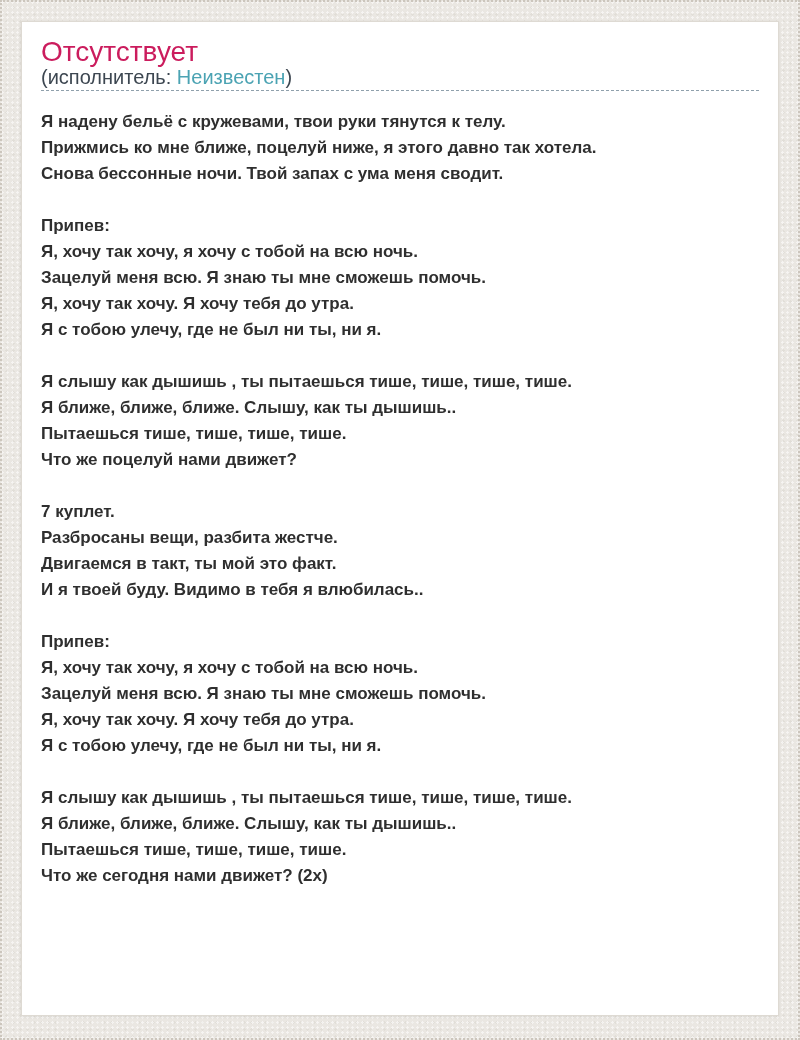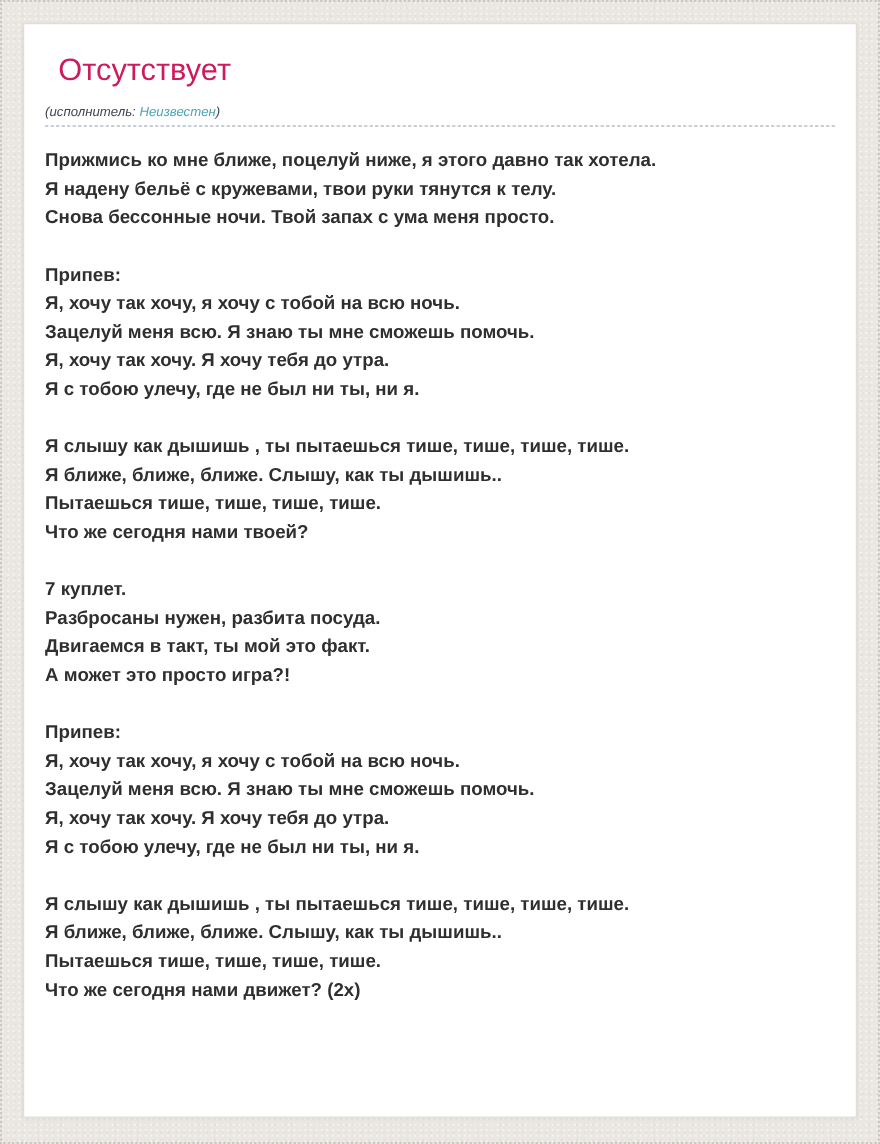--- a/index.html
+++ b/index.html
@@ -25,31 +25,30 @@
     background: #ffffff;
     border: 1px solid #dedad3;
     box-shadow: 0 1px 3px rgba(0,0,0,0.07);
     padding: 15px 19px 25px 19px;
   }
   .header {
     padding-bottom: 2px;
     border-bottom: 1px dashed #8fa0ac;
   }
   .title {
-    margin: 12px;
+    margin: 0;
     font-size: 28px;
     line-height: 30px;
     font-weight: 400;
     color: #cb1c5d;
   }
   .artist-line {
-    font-size: 12px;
+    font-size: 20px;
     line-height: 21px;
     color: #3d4751;
-    font-style: italic;
   }
   .artist-link {
     color: #4ba3b3;
     text-decoration: none;
     cursor: pointer;
   }
   .lyrics {
     margin-top: 18px;
     font-size: 17px;
     font-weight: bold;
@@ -66,45 +65,45 @@
 <div class="card">
 
   <div class="header">
     <h1 class="title">Отсутствует</h1>
     <div class="artist-line"><span>(исполнитель: </span><a class="artist-link">Неизвестен</a><span>)</span></div>
   </div>
 
   <div class="lyrics">
 
     <div class="stanza">
+      <div class="lyric-line">Я надену бельё с кружевами, твои руки тянутся к телу.</div>
       <div class="lyric-line">Прижмись ко мне ближе, поцелуй ниже, я этого давно так хотела.</div>
-      <div class="lyric-line">Я надену бельё с кружевами, твои руки тянутся к телу.</div>
-      <div class="lyric-line">Снова бессонные ночи. Твой запах с ума меня просто.</div>
+      <div class="lyric-line">Снова бессонные ночи. Твой запах с ума меня сводит.</div>
     </div>
 
     <div class="stanza">
       <div class="lyric-line">Припев:</div>
       <div class="lyric-line">Я, хочу так хочу, я хочу с тобой на всю ночь.</div>
       <div class="lyric-line">Зацелуй меня всю. Я знаю ты мне сможешь помочь.</div>
       <div class="lyric-line">Я, хочу так хочу. Я хочу тебя до утра.</div>
       <div class="lyric-line">Я с тобою улечу, где не был ни ты, ни я.</div>
     </div>
 
     <div class="stanza">
       <div class="lyric-line">Я слышу как дышишь , ты пытаешься тише, тише, тише, тише.</div>
       <div class="lyric-line">Я ближе, ближе, ближе. Слышу, как ты дышишь..</div>
       <div class="lyric-line">Пытаешься тише, тише, тише, тише.</div>
-      <div class="lyric-line">Что же сегодня нами твоей?</div>
+      <div class="lyric-line">Что же поцелуй нами движет?</div>
     </div>
 
     <div class="stanza">
       <div class="lyric-line">7 куплет.</div>
-      <div class="lyric-line">Разбросаны нужен, разбита посуда.</div>
+      <div class="lyric-line">Разбросаны вещи, разбита жестче.</div>
       <div class="lyric-line">Двигаемся в такт, ты мой это факт.</div>
-      <div class="lyric-line">А может это просто игра?!</div>
+      <div class="lyric-line">И я твоей буду. Видимо в тебя я влюбилась..</div>
     </div>
 
     <div class="stanza">
       <div class="lyric-line">Припев:</div>
       <div class="lyric-line">Я, хочу так хочу, я хочу с тобой на всю ночь.</div>
       <div class="lyric-line">Зацелуй меня всю. Я знаю ты мне сможешь помочь.</div>
       <div class="lyric-line">Я, хочу так хочу. Я хочу тебя до утра.</div>
       <div class="lyric-line">Я с тобою улечу, где не был ни ты, ни я.</div>
     </div>
 

